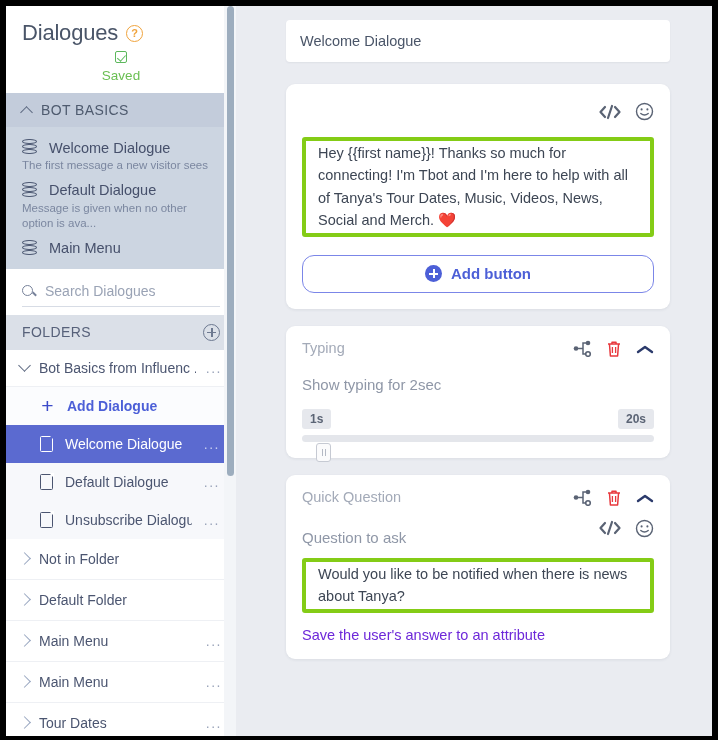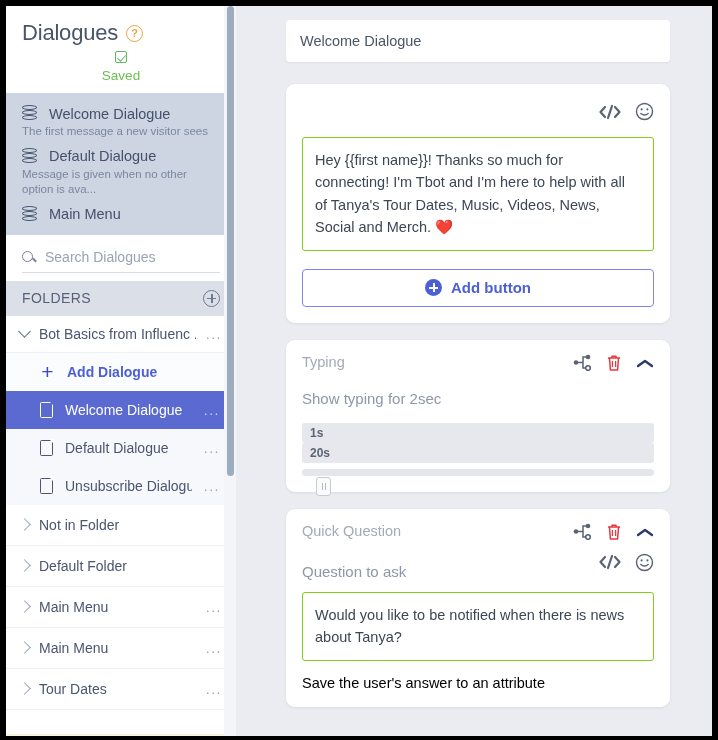--- a/index.html
+++ b/index.html
@@ -255,53 +255,53 @@
     font-size: 15px; color: #8f97a7;
     margin-top: 14px;
   }
   .subrow {
     display: flex; align-items: center; justify-content: space-between;
     margin-top: 4px;
   }
   .second-icons { display: flex; align-items: center; gap: 13px; }
 
   .text-box {
-    border: 1px solid #84cc16;
+    border: 4px solid #84cc16;
     border-radius: 3px;
-    padding: 11px 12px;
+    padding: 1px 12px;
     margin-top: 12px;
     font-size: 14.5px;
     line-height: 1.55;
     color: #3d4654;
   }
   .add-button {
     margin-top: 18px;
     border: 1px solid #7b86e8;
-    border-radius: 4px;
+    border-radius: 12px;
     height: 38px;
     display: flex; align-items: center; justify-content: center;
     gap: 9px;
     color: #4c5fd7;
     font-size: 15px;
     font-weight: 700;
     cursor: pointer;
     background: #ffffff;
   }
   .plus-filled {
     width: 17px; height: 17px; border-radius: 50%;
     background: #4c5fd7; position: relative;
   }
   .plus-filled::before, .plus-filled::after {
     content:""; position:absolute; background:#fff;
   }
   .plus-filled::before { left:4px; top:8px; width:9px; height:2px; }
   .plus-filled::after  { top:4px; left:7.5px; height:9px; width:2px; }
 
   .slider-wrap { margin-top: 16px; }
-  .slider-labels { display: flex; justify-content: flex-end; flex-direction: column; }
+  .slider-labels { display: flex; justify-content: space-between; }
   .pill {
     background: #e6e8ed; color: #5b6475;
     font-size: 12px; font-weight: 700;
     border-radius: 3px; padding: 3px 8px;
   }
   .slider-track {
     margin-top: 6px;
     height: 7px; border-radius: 4px;
     background: #e4e6eb;
     position: relative;
@@ -316,41 +316,45 @@
   }
   .slider-thumb::before, .slider-thumb::after {
     content:""; position:absolute; top:5px; width:1.4px; height:7px; background:#b4b9c4;
   }
   .slider-thumb::before { left:4.5px; }
   .slider-thumb::after  { left:8px; }
 
   .card-footer-text {
     margin-top: 14px;
     font-size: 14.5px;
-    color: #000000;
+    color: #6d28d9;
   }
 </style>
 </head>
 <body>
 
 <div id="app">
 
   <div class="sidebar">
 
     <div class="sb-header">
       <div class="sb-title-row">
         <div class="sb-title">Dialogues</div>
         <div class="help-icon">?</div>
       </div>
       <div class="saved-row">
         <div class="saved-box"></div>
         <div class="saved-text">Saved</div>
       </div>
     </div>
 
+    <div class="sb-section-head">
+      <span class="chev-up"></span>
+      <span>BOT BASICS</span>
+    </div>
 
     <div class="bot-basics-body">
       <div class="dlg-item">
         <div class="dlg-item-main">
           <span class="db-icon">
               <span></span>
               <span></span>
               <span></span>
             </span>
           <span class="dlg-name">Welcome Dialogue</span>

